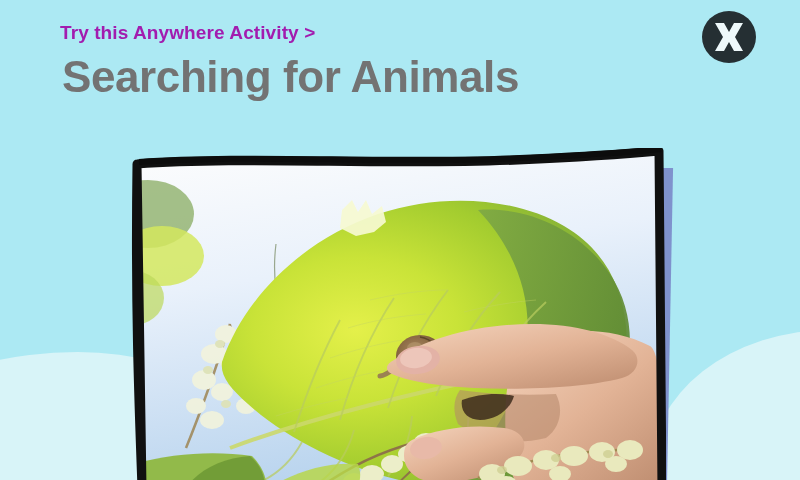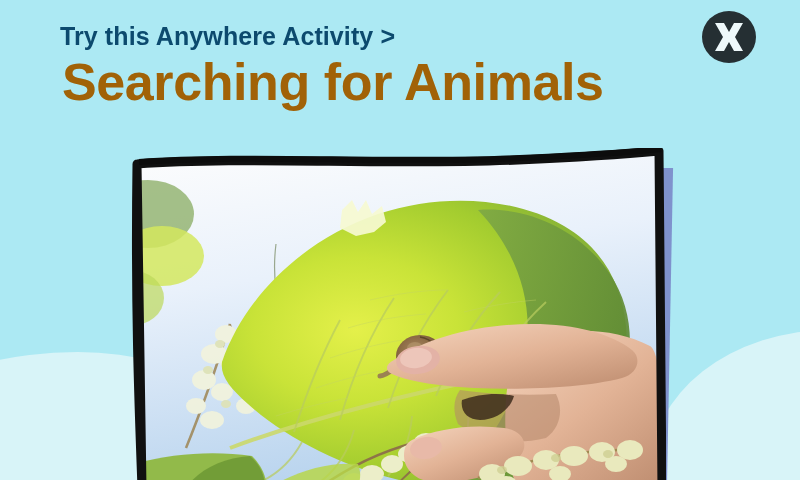--- a/index.html
+++ b/index.html
@@ -41,34 +41,34 @@
     width: 340px;
     height: 300px;
     border-radius: 62% 55% 0 0 / 55% 48% 0 0;
   }
 
   
   #eyebrow {
     position: absolute;
     left: 60px;
     top: 22px;
-    font-size: 25px;
+    font-size: 19px;
     font-weight: bold;
     letter-spacing: 0.1px;
-    color: #0c4a6e;
+    color: #a21caf;
     white-space: nowrap;
   }
   #page-title {
     position: absolute;
     left: 62px;
     top: 52px;
-    font-size: 52px;
+    font-size: 44px;
     font-weight: bold;
     letter-spacing: -0.4px;
-    color: #a16207;
+    color: #737373;
     white-space: nowrap;
   }
 
   
   #close-button {
     position: absolute;
     left: 702px;
     top: 11px;
     width: 54px;
     height: 52px;

